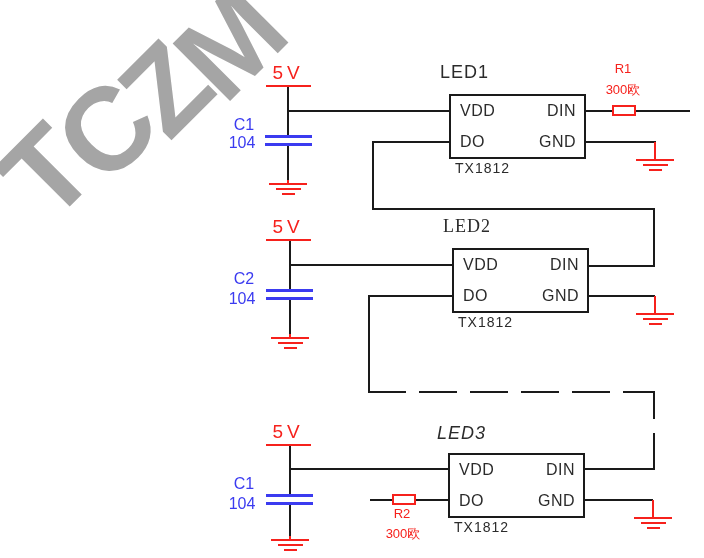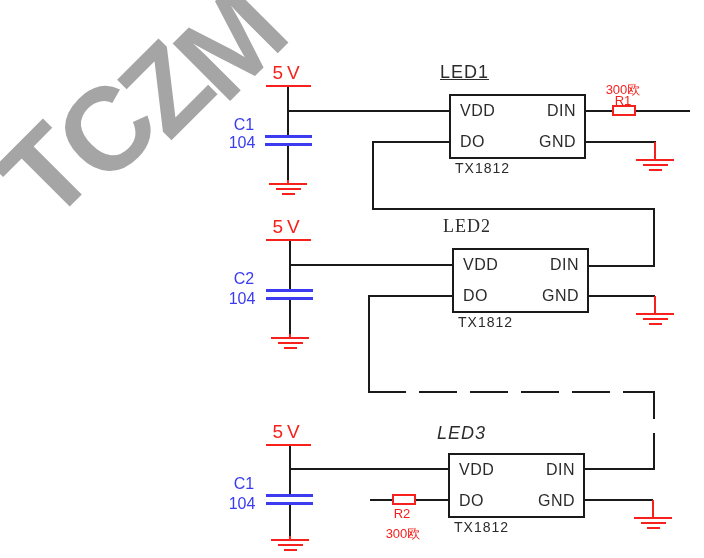--- a/index.html
+++ b/index.html
@@ -57,32 +57,32 @@
   <div class="plate" style="left:265px;top:135px;"></div>
   <div class="plate" style="left:265px;top:143px;"></div>
   <div class="wv" style="left:287px;top:146px;height:36px;"></div>
   <div class="gnd short" style="left:269px;top:180px;">
       <i class="stub"></i>
       <i class="g1"></i>
       <i class="g2"></i>
       <i class="g3"></i>
     </div>
 
-  <div class="blk-label" style="left:440px;top:62px;text-decoration:underline;">LED1</div>
+  <div class="blk-label" style="left:440px;top:62px;">LED1</div>
   <div class="icbox" style="left:449px;top:94px;">
     <div class="pin p-vdd">VDD</div>
     <div class="pin p-din">DIN</div>
     <div class="pin p-do">DO</div>
     <div class="pin p-gnd">GND</div>
   </div>
   <div class="chip-label" style="left:455px;top:160px;">TX1812</div>
 
   <div class="wh" style="left:586px;top:110px;width:104px;"></div>
   <div class="res" style="left:612px;top:105px;"></div>
-  <div class="res-ref" style="left:603px;top:61px;width:40px;margin-top:32px;">R1</div>
+  <div class="res-ref" style="left:603px;top:61px;width:40px;">R1</div>
   <div class="res-val" style="left:596px;top:81px;width:54px;">300欧</div>
   <div class="wh" style="left:586px;top:141px;width:70px;"></div>
   <div class="gnd" style="left:636px;top:142px;">
       <i class="stub"></i>
       <i class="g1"></i>
       <i class="g2"></i>
       <i class="g3"></i>
     </div>
 
   <div class="wh" style="left:372px;top:141px;width:77px;"></div>

